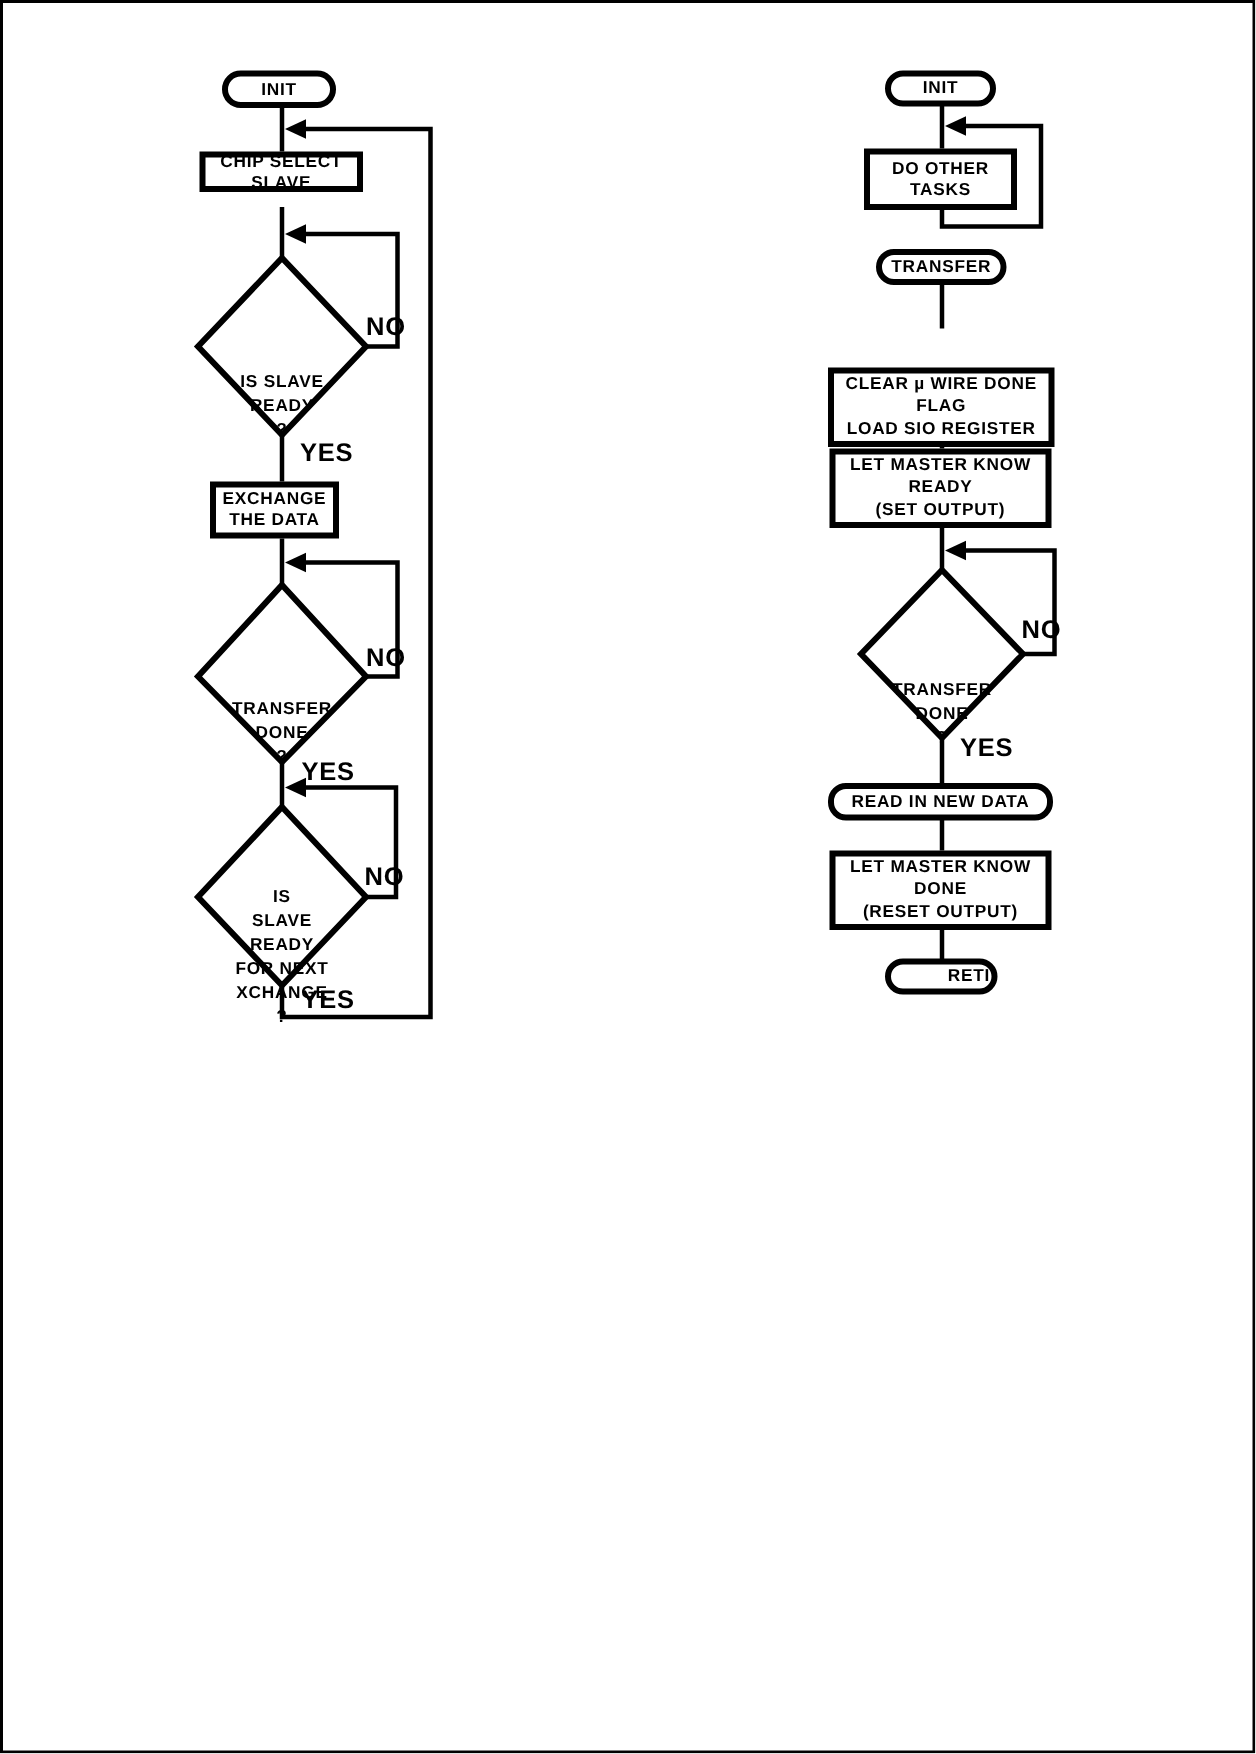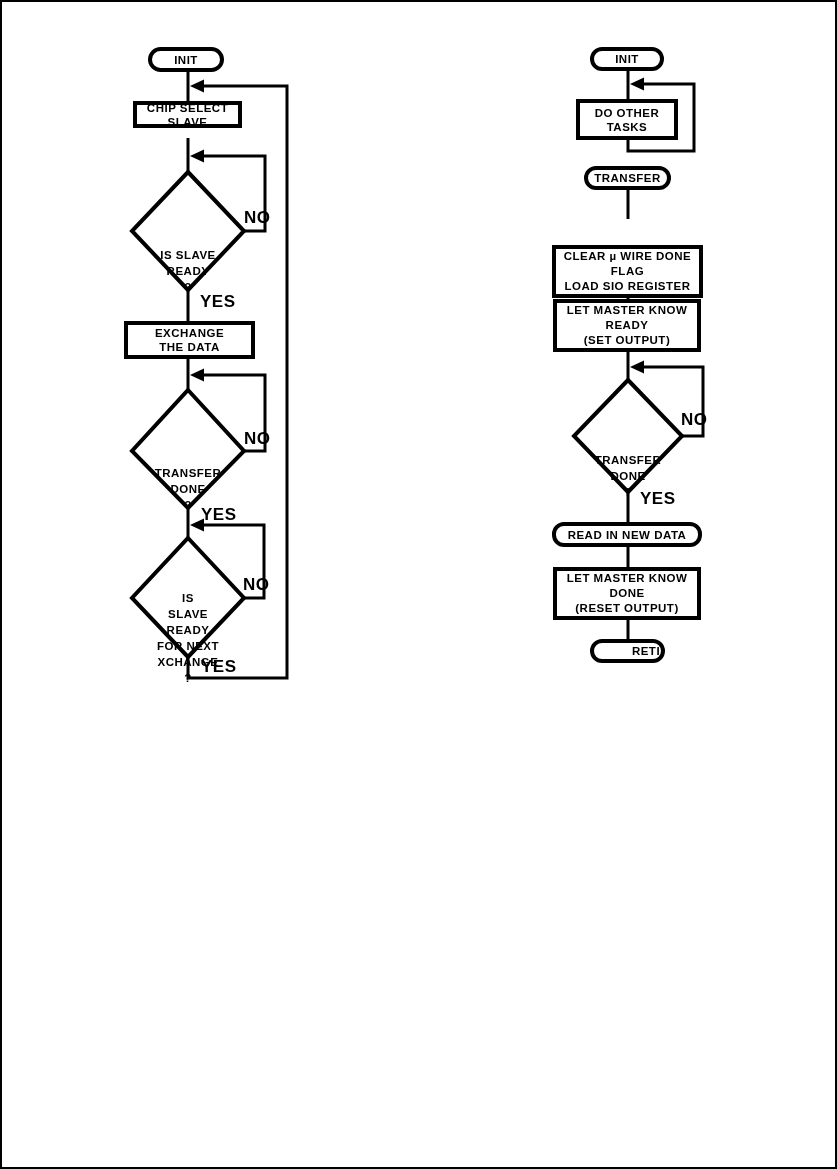--- a/index.html
+++ b/index.html
@@ -119,21 +119,21 @@
   <div class="node process" style="left:133px;top:101px;width:109px;height:27px;">CHIP SELECT
 SLAVE</div>
 
   <div class="node diamond-label" style="left:131px;top:207px;width:114px;height:48px;">IS SLAVE
 READY
 ?</div>
 
   <div class="edge-label" style="left:244px;top:211px;">NO</div>
   <div class="edge-label" style="left:200px;top:295px;">YES</div>
 
-  <div class="node process" style="left:124px;top:321px;width:131px;height:38px;">EXCHANGE
+  <div class="node process" style="left:140px;top:321px;width:86px;height:38px;">EXCHANGE
 THE DATA</div>
 
   <div class="node diamond-label" style="left:131px;top:425px;width:114px;height:48px;">TRANSFER
 DONE
 ?</div>
 
   <div class="edge-label" style="left:244px;top:432px;">NO</div>
   <div class="edge-label" style="left:201px;top:508px;">YES</div>
 
   <div class="node diamond-label" style="left:131px;top:550px;width:114px;height:96px;text-align:center;">IS

